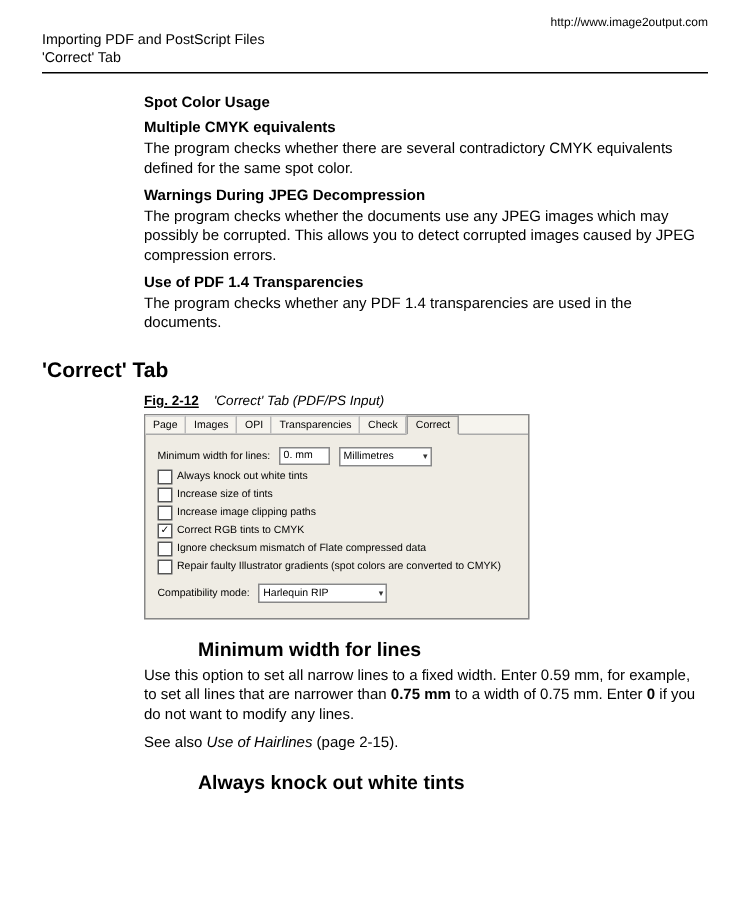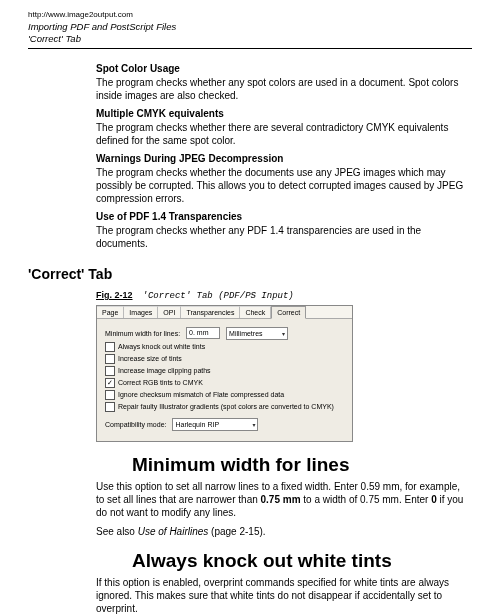--- a/index.html
+++ b/index.html
@@ -7,31 +7,30 @@
     font-size: 10px;
     color: #000;
     margin: 0;
     background: #fff;
     width: 500px;
   }
   .page {
     padding: 10px 28px 6px 28px;
   }
   .url-top {
-    text-align: left;
+    text-align: right;
     font-size: 8px;
     margin-bottom: 2px;
   }
   .header {
     border-bottom: 1px solid #000;
     padding-bottom: 2px;
     margin-bottom: 14px;
     font-size: 9.5px;
     line-height: 1.3;
-    font-style: italic;
   }
   .content {
     margin-left: 68px;
     margin-right: 4px;
   }
   .sect-head {
     font-weight: bold;
     font-size: 10px;
     margin-top: 6px;
     margin-bottom: 2px;
@@ -40,34 +39,34 @@
     font-size: 10px;
     line-height: 1.3;
     margin-bottom: 6px;
   }
   h2.tab-title {
     font-size: 14px;
     margin: 16px 0 8px 0;
     font-weight: bold;
   }
   .content h2.tab-title-sub {
-    font-size: 19px;
+    font-size: 13px;
     margin: 12px 0 4px 0;
     font-weight: bold;
     padding-left: 36px;
   }
   .left-h2 {
     margin-left: 0;
   }
   .fig-caption {
     font-size: 9px;
     margin-bottom: 4px;
   }
   .fig-caption .figno { font-weight: bold; font-style: normal; text-decoration: underline; }
-  .fig-caption .figdesc { font-style: italic; font-family: Liberation Mono, monospace; }
+  .fig-caption .figdesc { font-style: italic; }
   .dialog {
     border: 1px solid #888;
     background: #efece4;
     width: 255px;
     font-family: Tahoma, Arial, sans-serif;
     font-size: 7px;
     color: #000;
     margin-bottom: 10px;
   }
   .tabs {
@@ -142,21 +141,20 @@
 <div class="page">
   <div class="url-top">http://www.image2output.com</div>
 
   <div class="header">
     <div>Importing PDF and PostScript Files</div>
     <div>'Correct' Tab</div>
   </div>
 
   <div class="content">
     <div class="sect-head">Spot Color Usage</div>
-    <div class="sect-body">The program checks whether any spot colors are used in a document. Spot colors inside images are also checked.</div>
 
     <div class="sect-head">Multiple CMYK equivalents</div>
     <div class="sect-body">The program checks whether there are several contradictory CMYK equivalents defined for the same spot color.</div>
 
     <div class="sect-head">Warnings During JPEG Decompression</div>
     <div class="sect-body">The program checks whether the documents use any JPEG images which may possibly be corrupted. This allows you to detect corrupted images caused by JPEG compression errors.</div>
 
     <div class="sect-head">Use of PDF 1.4 Transparencies</div>
     <div class="sect-body">The program checks whether any PDF 1.4 transparencies are used in the documents.</div>
   </div>
@@ -226,16 +224,15 @@
 
     <h2 class="tab-title-sub">Minimum width for lines</h2>
     <div class="sect-body">
       <span>Use this option to set all narrow lines to a fixed width. Enter 0.59 mm, for example, to set all lines that are narrower than </span><b>0.75 mm</b><span> to a width of 0.75 mm. Enter </span><b>0</b><span> if you do not want to modify any lines.</span>
     </div>
     <div class="sect-body">
       <span>See also </span><span class="ital">Use of Hairlines</span><span> (page 2-15).</span>
     </div>
 
     <h2 class="tab-title-sub">Always knock out white tints</h2>
-    <div class="sect-body">If this option is enabled, overprint commands specified for white tints are always ignored. This makes sure that white tints do not disappear if accidentally set to overprint.</div>
   </div>
 
 </div>
 
 </body></html>

